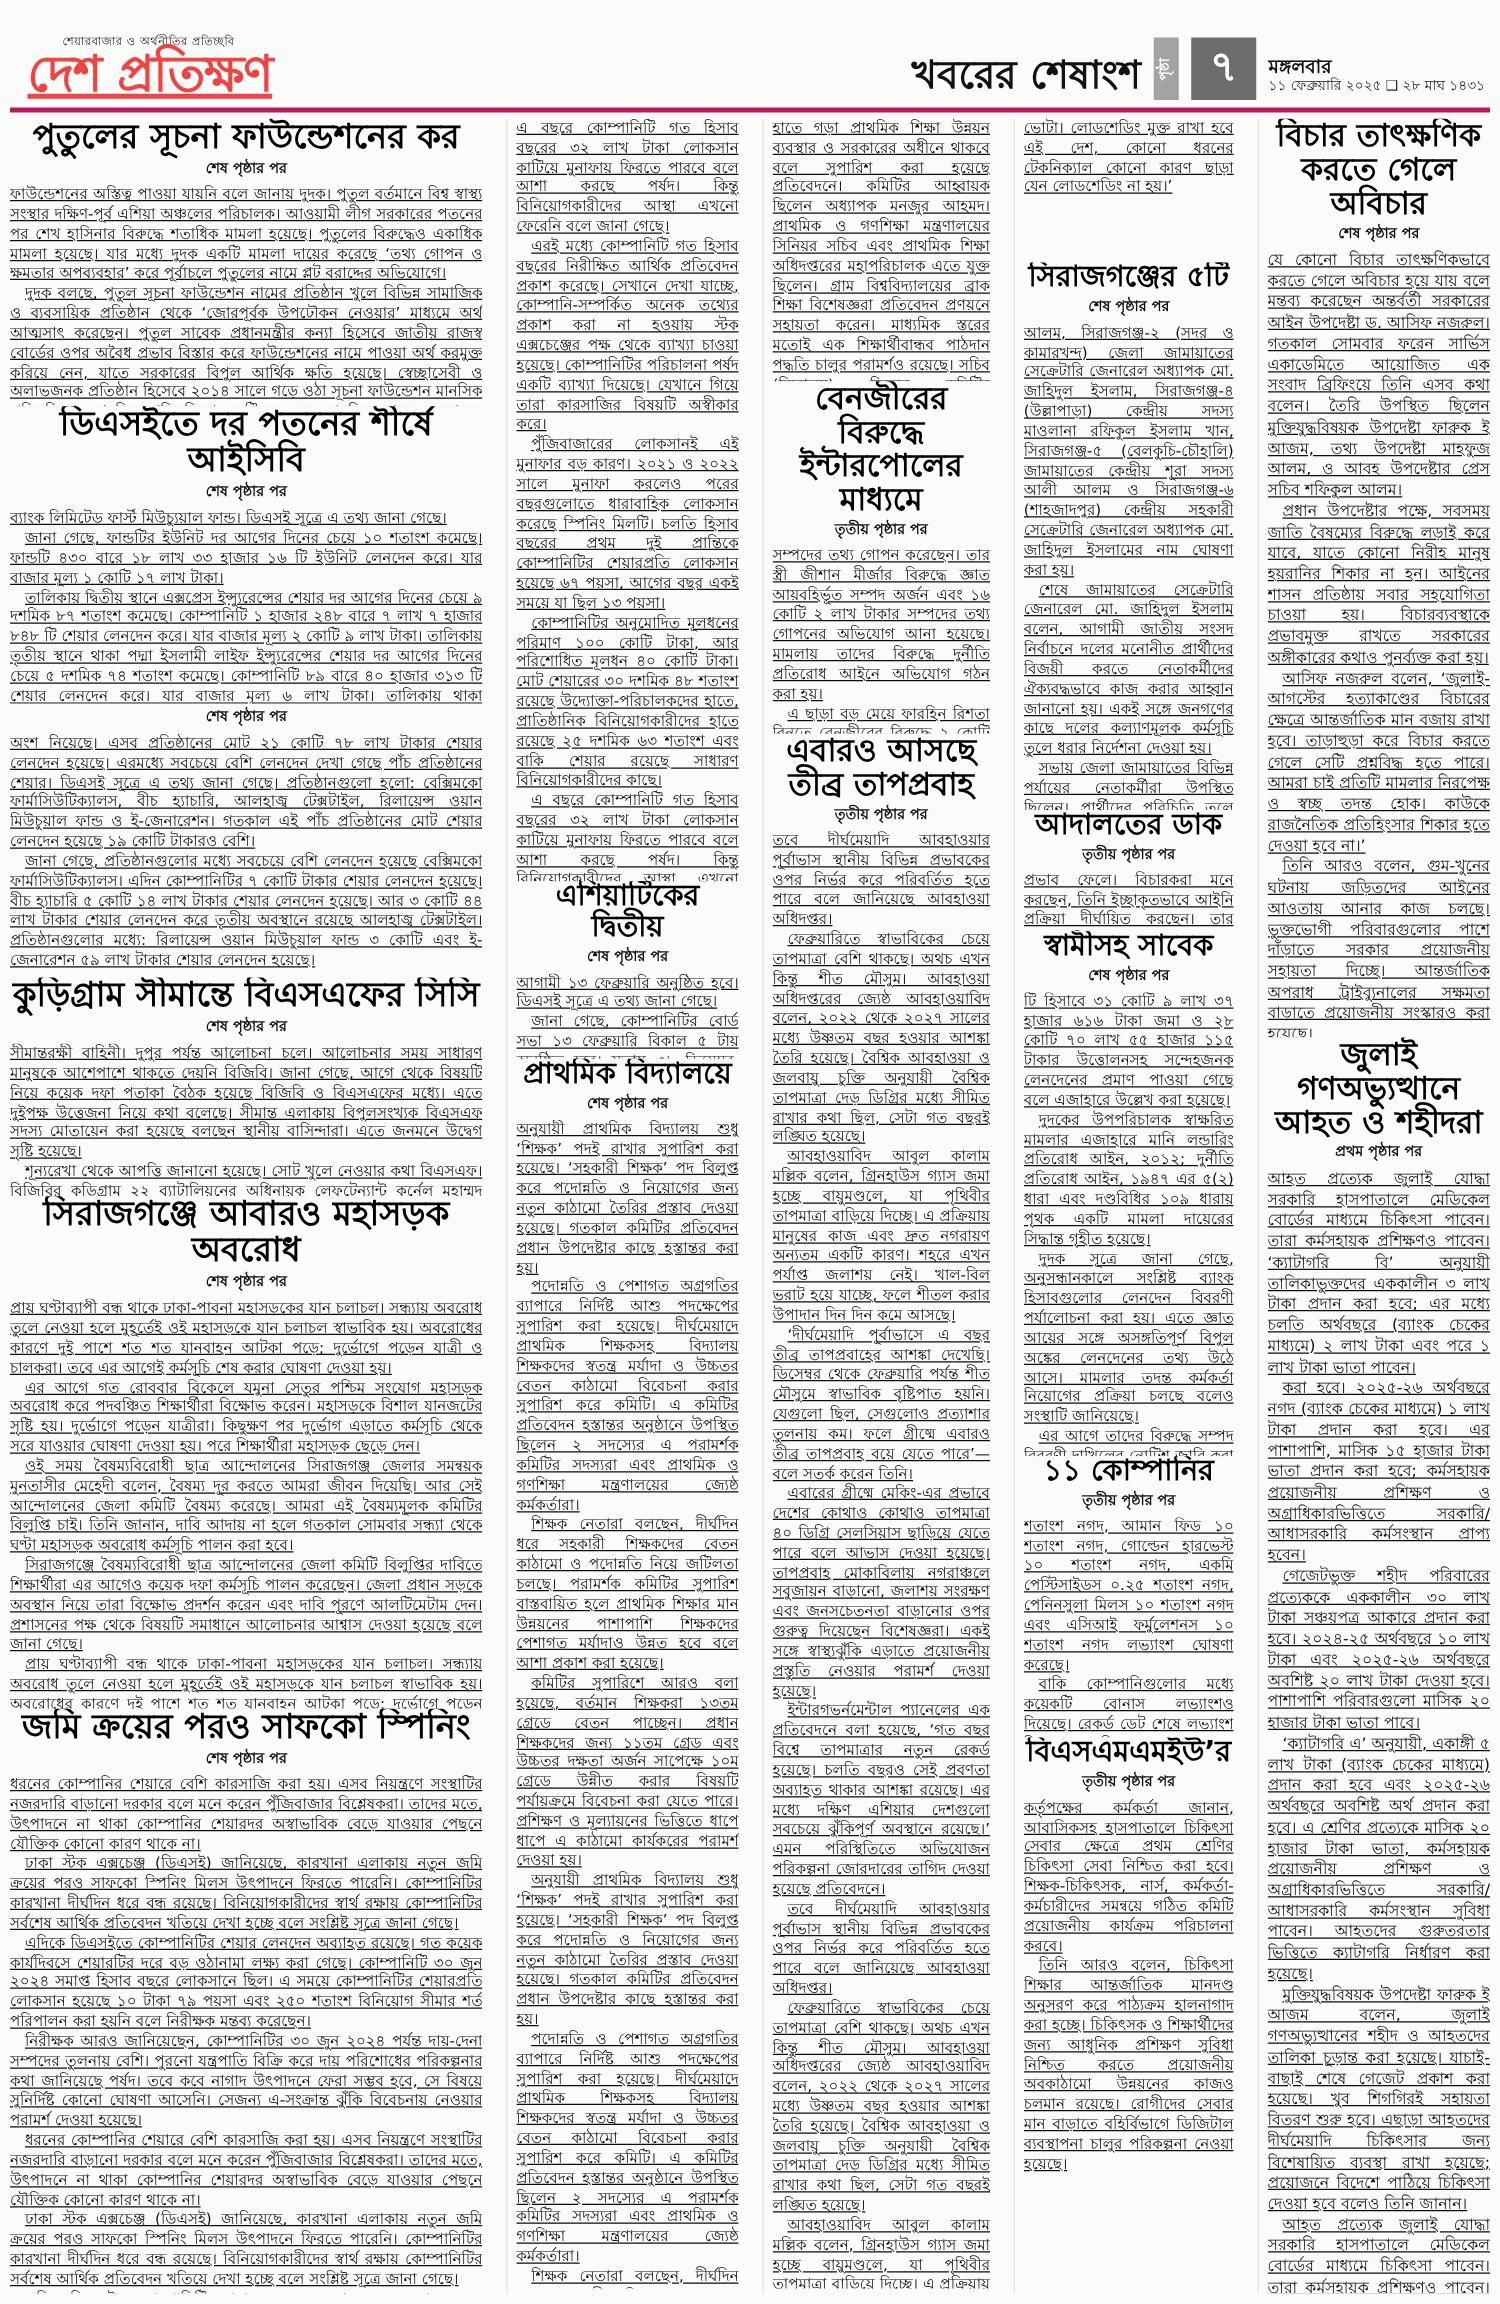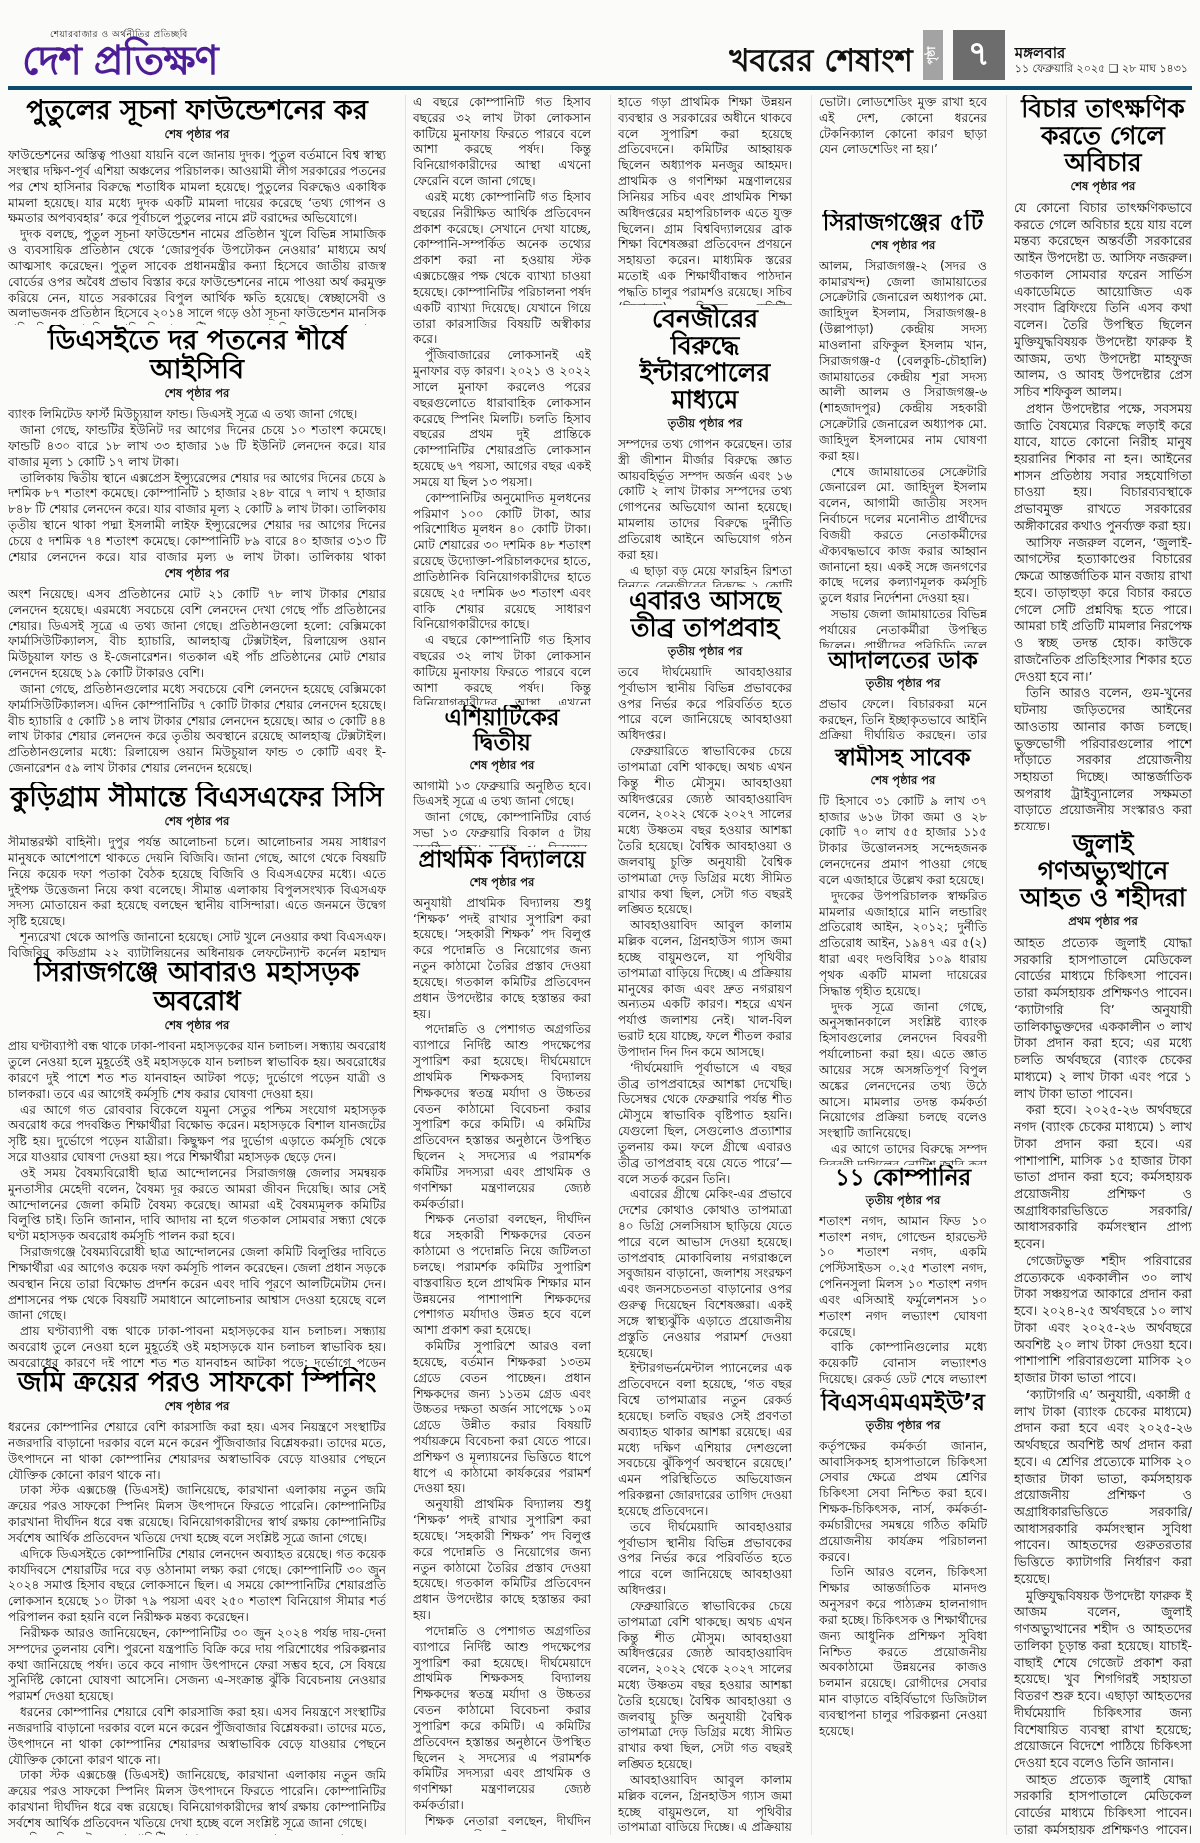--- a/index.html
+++ b/index.html
@@ -6,24 +6,24 @@
   body{
     width:1200px;height:1843px;
     background:#fbfbfa;color:#0d0d0d;
     font-family:"DejaVu Sans",sans-serif;
     position:relative;overflow:hidden;
   }
   .page{position:absolute;inset:0;padding:6px 8px 8px 8px;box-sizing:border-box;display:flex;flex-direction:column;}
 
   
   .masthead{height:74px;flex:0 0 auto;display:flex;align-items:flex-end;justify-content:space-between;
-    border-bottom:4px solid #0c4a6e;padding-bottom:6px;}
+    border-bottom:4px solid #be185d;padding-bottom:6px;}
   .brand{display:flex;flex-direction:column;line-height:1;padding-left:14px;}
   .brand .tagline{font-size:9px;letter-spacing:.5px;color:#222;margin-left:28px;margin-bottom:1px;}
-  .brand .logo{font-size:40px;font-weight:bold;color:#4c1d95;letter-spacing:-1px;}
+  .brand .logo{font-size:40px;font-weight:bold;color:#ef4444;letter-spacing:-1px;text-decoration:underline;}
   .head-right{display:flex;align-items:flex-end;gap:10px;padding-right:4px;}
   .section-title{font-size:31px;font-weight:bold;color:#111;line-height:1;padding-bottom:4px;}
   .page-tab{width:20px;height:50px;background:#a3a3a3;color:#fff;display:flex;align-items:center;justify-content:center;}
   .page-tab span{transform:rotate(-90deg);font-size:11px;white-space:nowrap;font-weight:bold;}
   .page-num{width:52px;height:50px;background:#6d6d6d;color:#fff;font-size:34px;font-weight:bold;
     display:flex;align-items:center;justify-content:center;}
   .dateblock{display:flex;flex-direction:column;line-height:1.25;padding-bottom:4px;min-width:170px;}
   .weekday{font-size:15px;font-weight:bold;color:#111;}
   .dateline{font-size:11px;color:#222;}
 
@@ -36,21 +36,21 @@
   .c4{width:182px;flex:0 0 auto;}
   .c5{width:176px;flex:0 0 auto;}
   .c6{flex:1 1 auto;}
 
   .story{display:flex;flex-direction:column;box-sizing:border-box;overflow:hidden;}
   .s-head{text-align:center;font-weight:bold;color:#000;line-height:1.08;flex:0 0 auto;}
   .h-xl{font-size:27px;}
   .h-lg{font-size:25px;}
   .h-md{font-size:23px;}
   .s-cont{text-align:center;font-size:11.5px;font-weight:bold;color:#111;margin:2px 0 3px;flex:0 0 auto;}
-  .s-body{flex:1 1 auto;overflow:hidden;font-size:12.1px;line-height:1.31;text-align:justify;min-height:0;}
+  .s-body{flex:1 1 auto;overflow:hidden;font-size:12.1px;line-height:1.31;text-align:justify;min-height:0;text-decoration:underline;}
   .c6 .s-body{font-size:12.6px;line-height:1.33;}
   .s-body p{margin:0;text-indent:12px;}
   .s-body p:first-child{text-indent:0;}
 </style>
 </head>
 <body>
 
 <div class="page">
 
   <div class="masthead">

